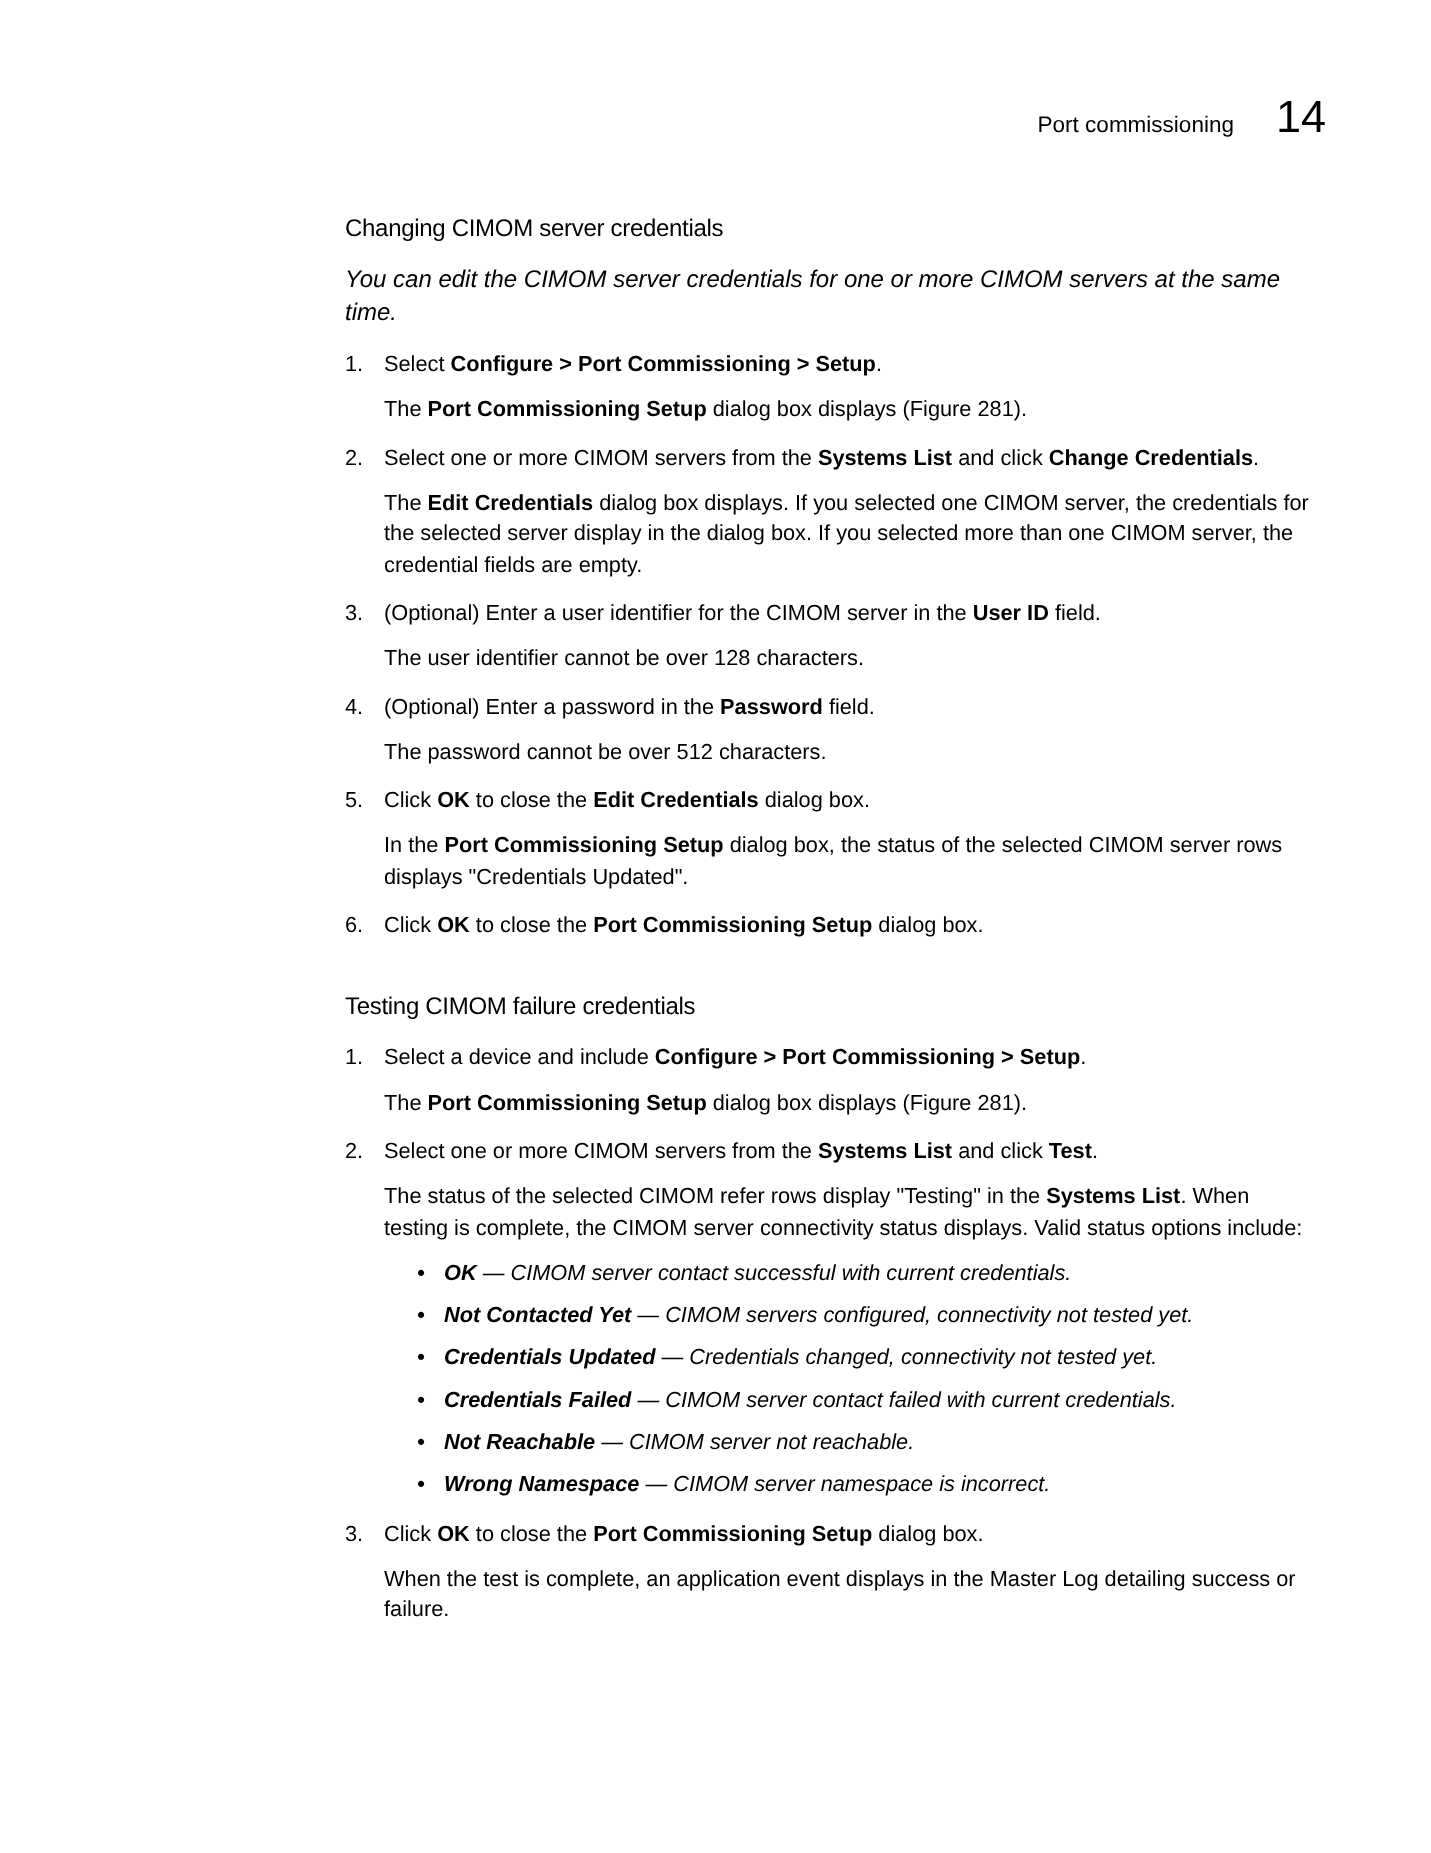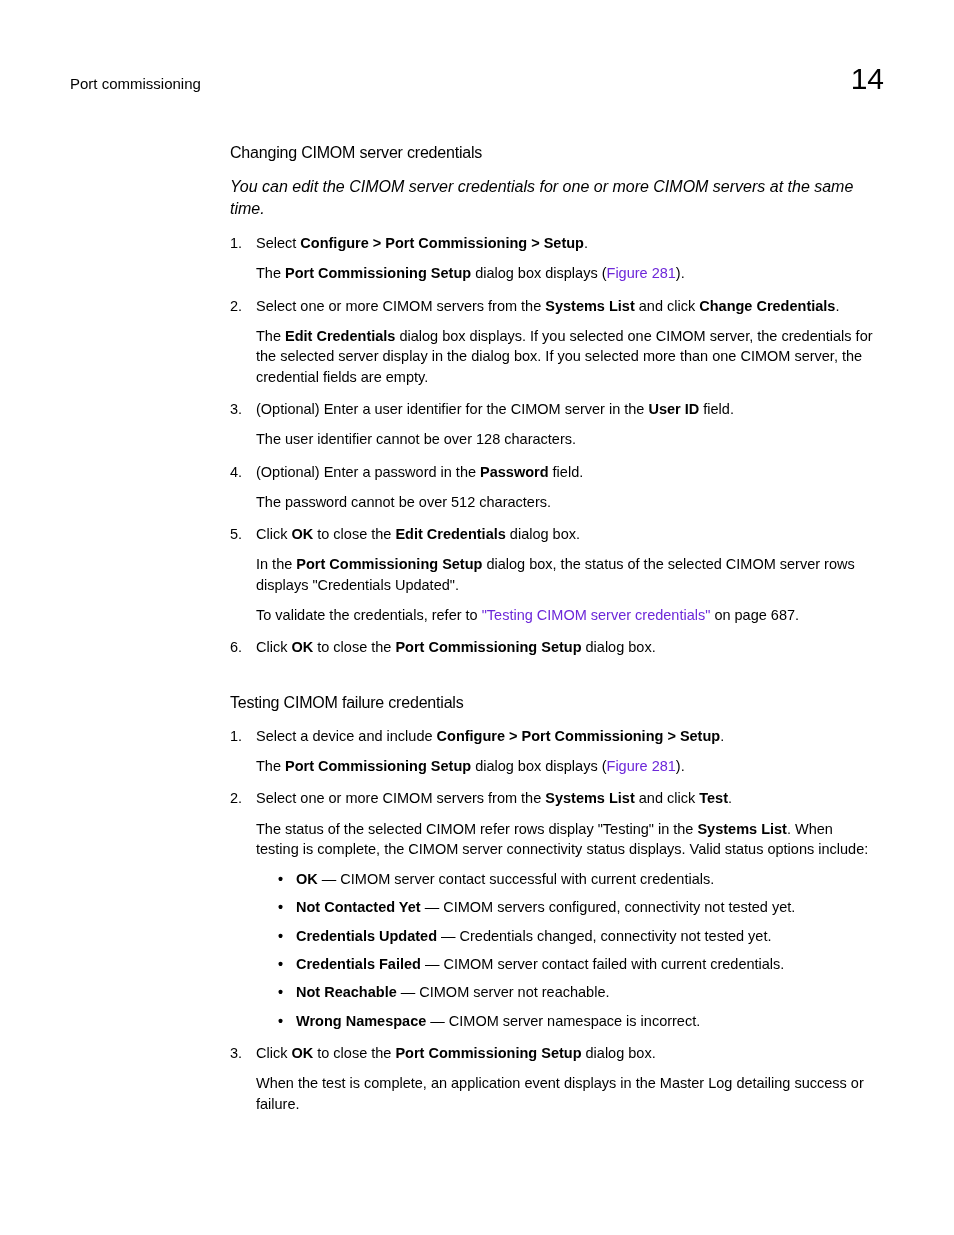--- a/index.html
+++ b/index.html
@@ -4,34 +4,34 @@
 <style>
   * { box-sizing: border-box; margin: 0; padding: 0; }
   html, body { background: #fff; }
   body {
     width: 954px;
     min-height: 1235px;
     font-family: Arial, Helvetica, sans-serif;
     color: #000;
     padding: 62px 70px 60px 70px;
   }
-  .hdr { display: flex; justify-content: space-between; align-items: baseline; gap: 28px; margin-bottom: 48px; }
+  .hdr { display: flex; justify-content: flex-end; align-items: baseline; gap: 28px; margin-bottom: 48px; }
   .hdr .section { font-size: 15px; }
   .hdr .chnum { font-size: 30px; font-weight: 400; }
   .content { padding-left: 160px; padding-right: 10px; }
   h2 { font-family: "Helvetica Neue", Arial, sans-serif; font-weight: 400; font-size: 16px; font-stretch: condensed; letter-spacing: -0.2px; margin-bottom: 14px; }
   p.intro { font-size: 16px; line-height: 1.35; margin-bottom: 14px; font-style: italic; }
   ol.steps { list-style: none; counter-reset: step; }
   ol.steps > li { position: relative; padding-left: 26px; margin-bottom: 12px; font-size: 14.5px; line-height: 1.4; }
   ol.steps > li::before { counter-increment: step; content: counter(step) "."; position: absolute; left: 0; top: 0; }
   .sub { margin-top: 10px; font-size: 14.5px; line-height: 1.4; }
   .b { font-weight: 700; }
-  a.link { color: #6d28d9; text-decoration: none; }
+  a.link { color: #000000; text-decoration: none; }
   .section2 { margin-top: 36px; }
-  ul.bullets { list-style: none; margin-top: 10px; padding-left: 22px; }
+  ul.bullets { list-style: none; margin-top: 10px; padding-left: 22px; font-style: italic; }
   ul.bullets li { position: relative; padding-left: 18px; margin-bottom: 8px; font-size: 14.5px; line-height: 1.4; }
   ul.bullets li::before { content: "•"; position: absolute; left: 0; top: 0; font-weight: 700; }
 </style>
 </head>
 <body>
 
 <div class="hdr">
   <span class="section">Port commissioning</span>
   <span class="chnum">14</span>
 </div>
@@ -54,21 +54,20 @@
       <span><span>(Optional) Enter a user identifier for the CIMOM server in the </span><span class="b">User ID</span><span> field.</span></span>
       <div class="sub">The user identifier cannot be over 128 characters.</div>
     </li>
     <li>
       <span><span>(Optional) Enter a password in the </span><span class="b">Password</span><span> field.</span></span>
       <div class="sub">The password cannot be over 512 characters.</div>
     </li>
     <li>
       <span><span>Click </span><span class="b">OK</span><span> to close the </span><span class="b">Edit Credentials</span><span> dialog box.</span></span>
       <div class="sub"><span>In the </span><span class="b">Port Commissioning Setup</span><span> dialog box, the status of the selected CIMOM server rows displays "Credentials Updated".</span></div>
-      <div class="sub"><span>To validate the credentials, refer to </span><a class="link">"Testing CIMOM server credentials"</a><span> on page 687.</span></div>
     </li>
     <li>
       <span><span>Click </span><span class="b">OK</span><span> to close the </span><span class="b">Port Commissioning Setup</span><span> dialog box.</span></span>
     </li>
   </ol>
 
   <div class="section2">
     <h2>Testing CIMOM failure credentials</h2>
 
     <ol class="steps">

